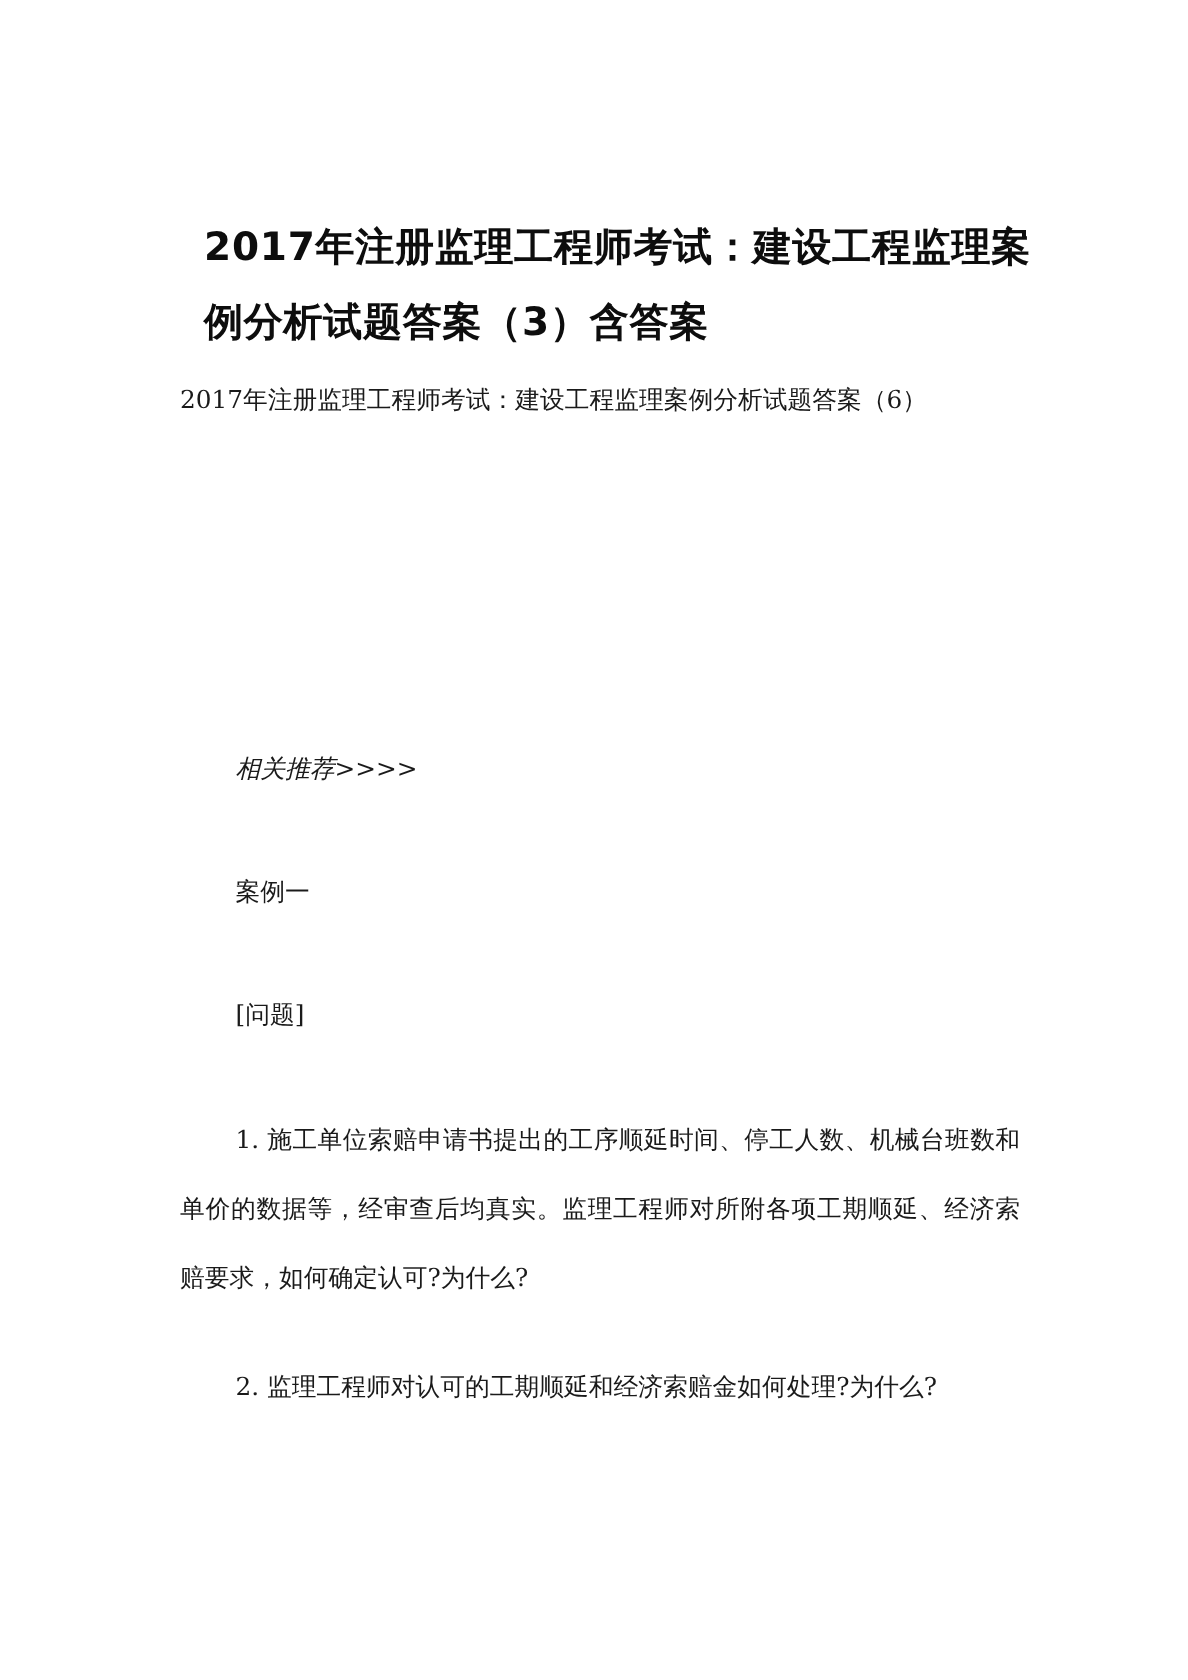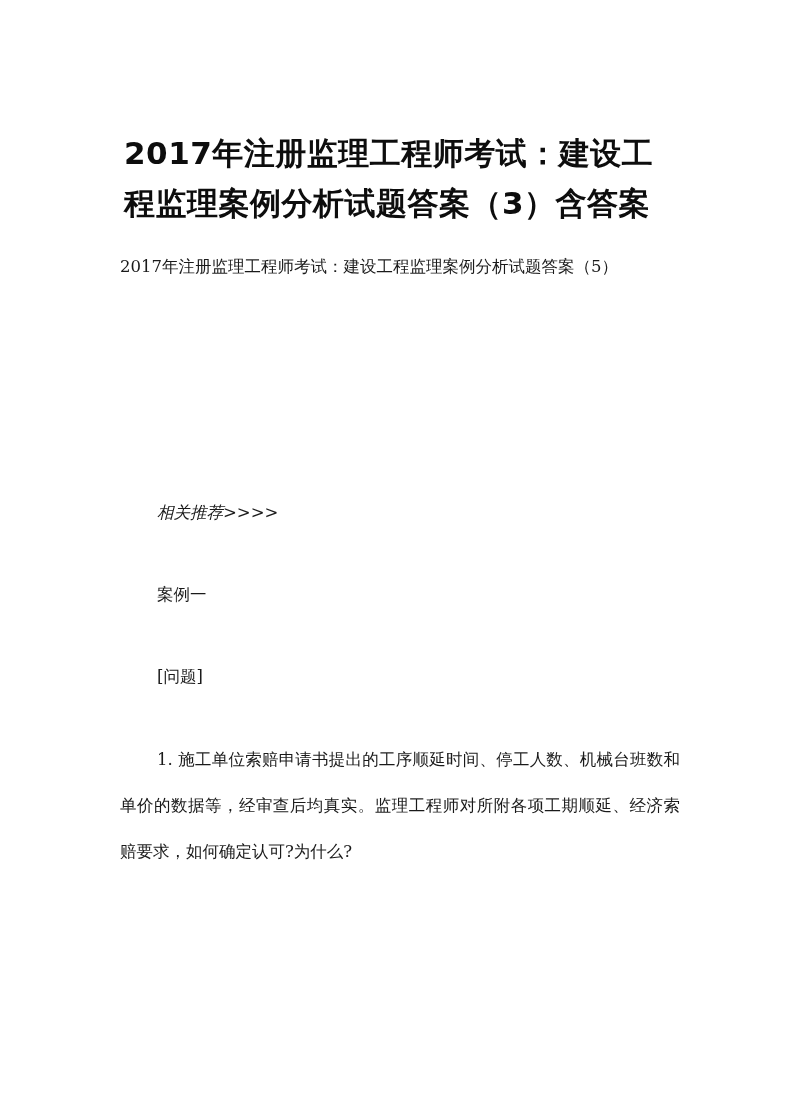--- a/index.html
+++ b/index.html
@@ -21,24 +21,24 @@
     width: 792px; height: 1120px;
     background: #ffffff;
   }
   .title {
     position: absolute;
     left: 120px;
     top: 124px;
     width: 560px;
     font-family: "DejaVu Sans", "Liberation Sans", sans-serif;
     font-weight: bold;
-    font-size: 31px;
+    font-size: 26px;
     line-height: 50px;
     letter-spacing: 0.5px;
-    margin: 4px;
+    margin: 16px;
     color: #0d0d0d;
   }
   .p {
     position: absolute;
     left: 120px;
     width: 560px;
     font-size: 16.5px;
     line-height: 46px;
     margin: 0;
     color: #1a1a1a;
@@ -53,25 +53,26 @@
   .q2 { top: 902px; }
   .justify { text-align: justify; text-align-last: left; }
 </style>
 </head>
 <body>
 
 <div class="page">
 
   <h1 class="title">2017年注册监理工程师考试：建设工程监理案例分析试题答案（3）含答案</h1>
 
-  <p class="p subtitle">2017年注册监理工程师考试：建设工程监理案例分析试题答案（5）</p>
+  <p class="p subtitle">2017年注册监理工程师考试：建设工程监理案例分析试题答案（6）</p>
 
 
   <p class="p related">相关推荐&gt;&gt;&gt;&gt;</p>
 
   <p class="p case">案例一</p>
 
   <p class="p question-label">[问题]</p>
 
   <p class="p q1 indent justify"><span>1.</span>&nbsp;<span>施工单位索赔申请书提出的工序顺延时间、停工人数、机械台班数和单价的数据等，经审查后均真实。监理工程师对所附各项工期顺延、经济索赔要求，如何确定认可?为什么?</span></p>
 
+  <p class="p q2 indent justify"><span>2.</span>&nbsp;<span>监理工程师对认可的工期顺延和经济索赔金如何处理?为什么?</span></p>
 
 </div>
 
 </body></html>

